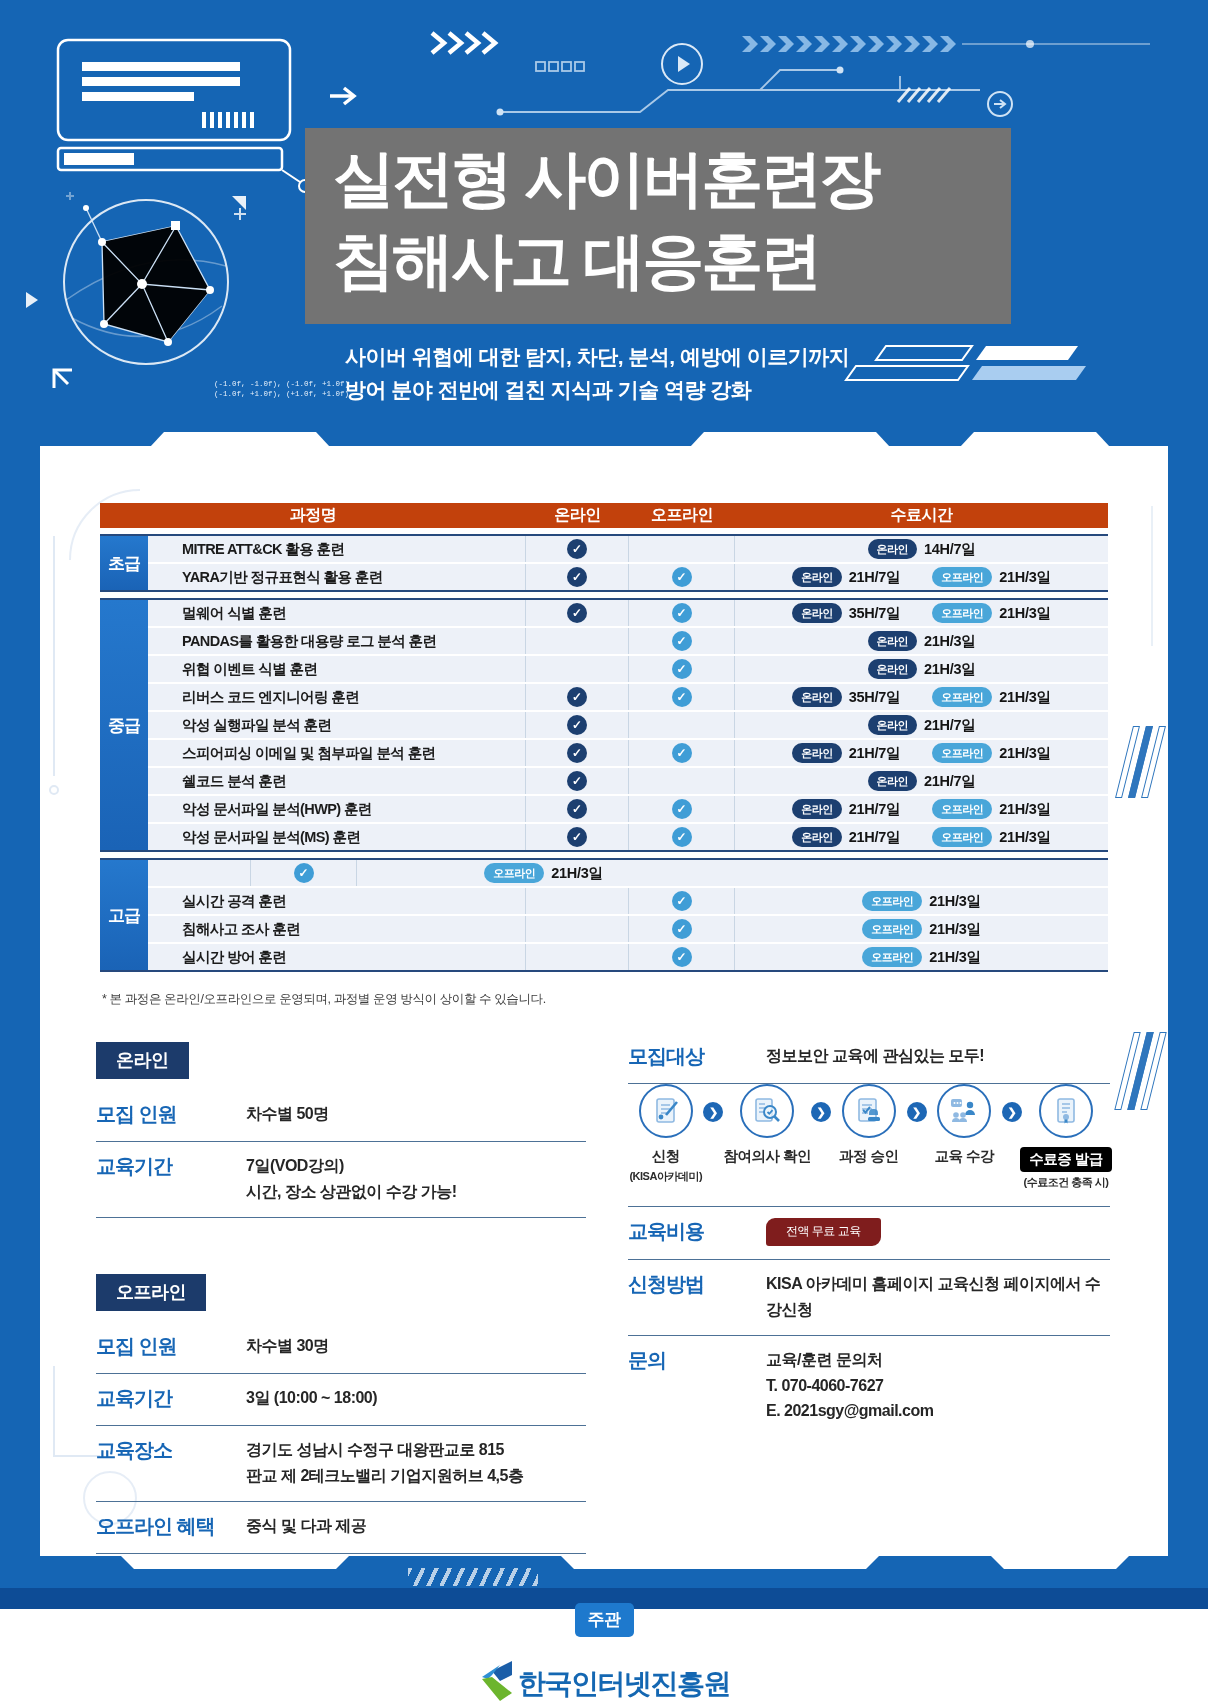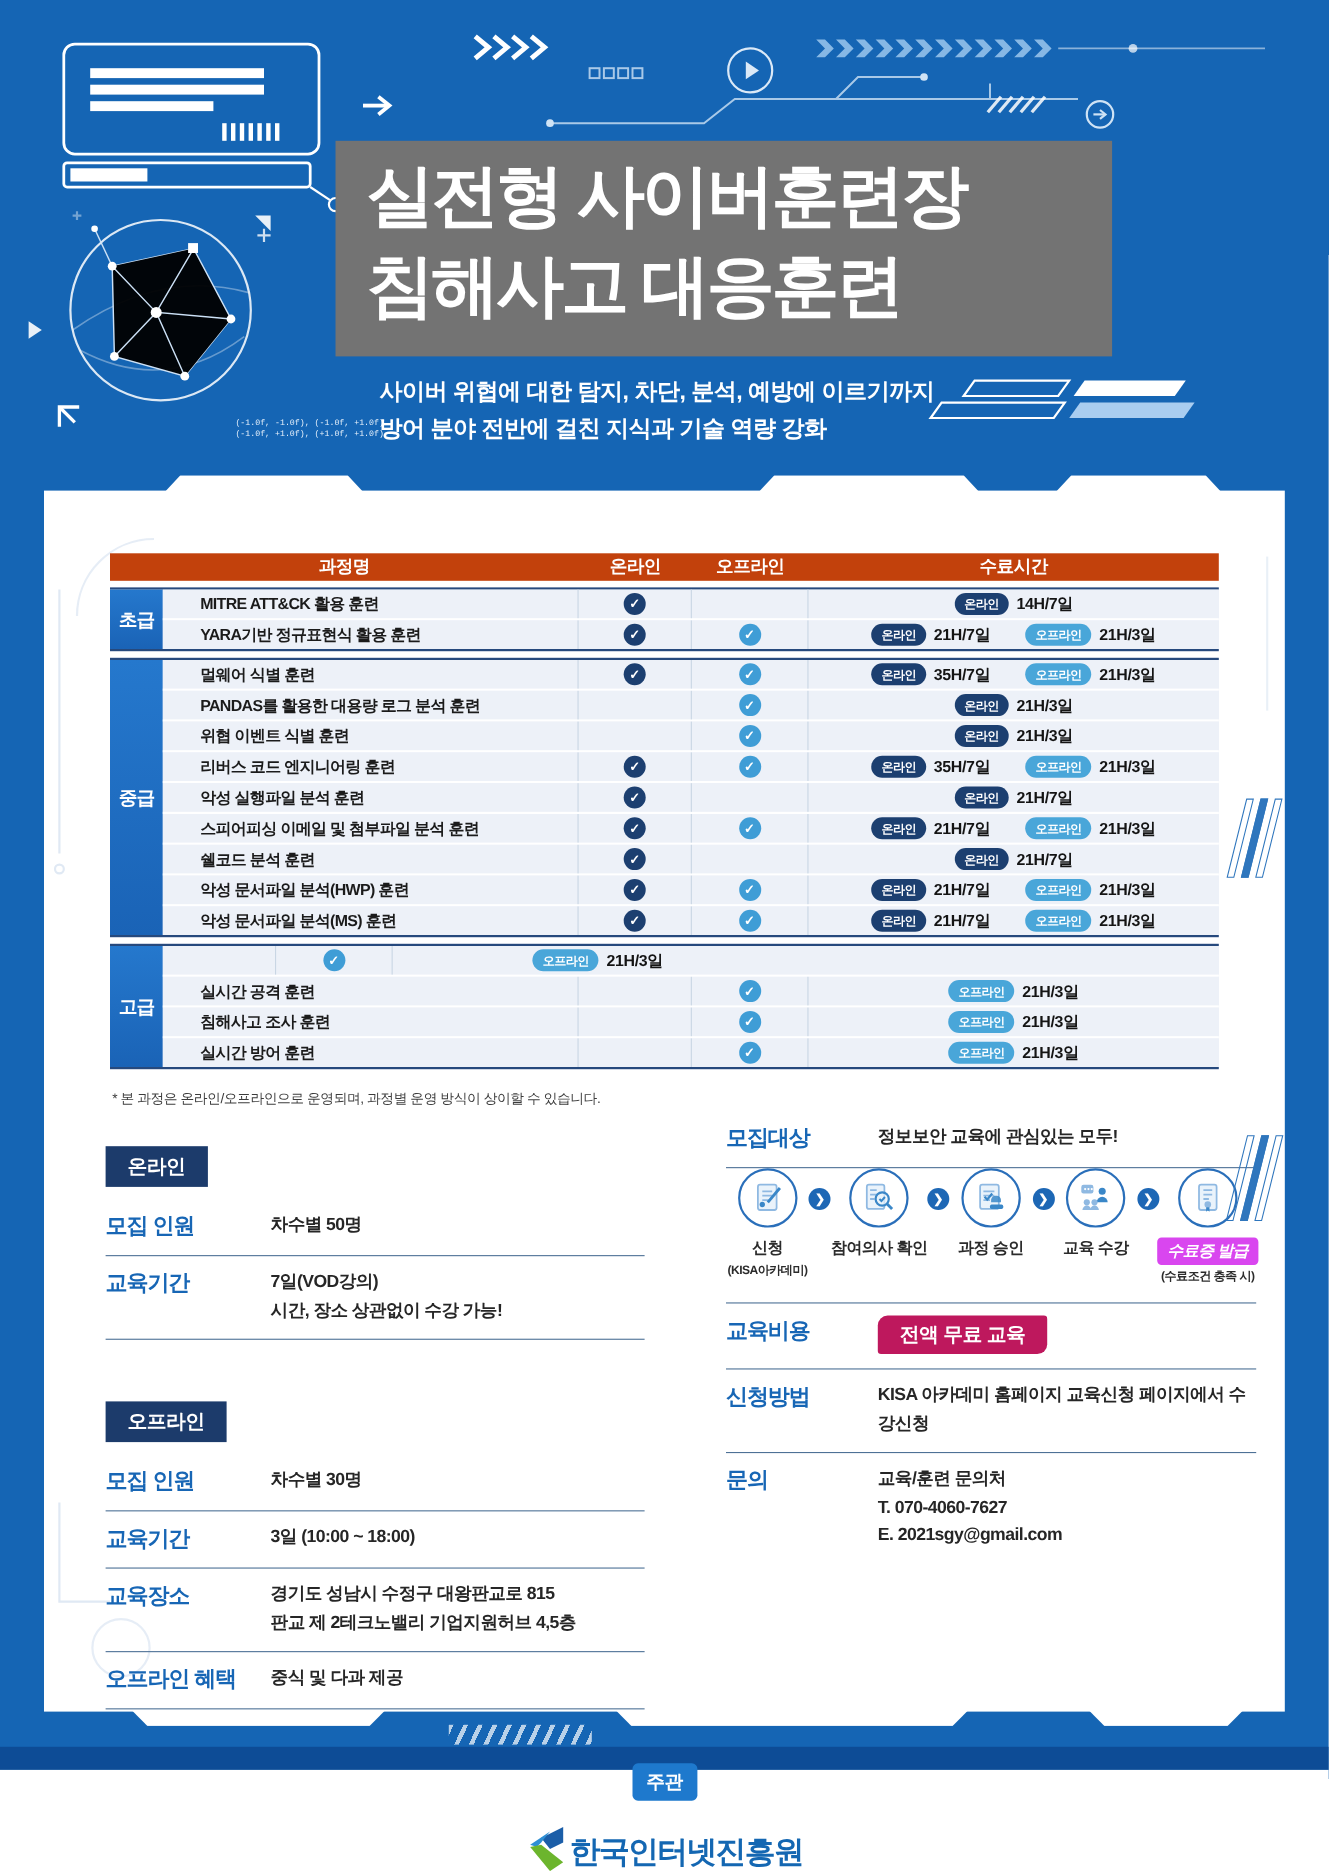--- a/index.html
+++ b/index.html
@@ -50,23 +50,23 @@
   .r-row{display:flex;border-bottom:1px solid #4d7196;padding:11px 0 13px;}
   .r-row.noline{border-bottom:none;}
   .r-label{width:138px;color:#1766b5;font-size:20px;font-weight:800;letter-spacing:-1px;flex-shrink:0;}
   .r-value{font-size:16px;font-weight:700;color:#262626;line-height:1.6;letter-spacing:-0.5px;}
   .proc-title{color:#1766b5;font-size:20px;font-weight:800;letter-spacing:-1px;margin:14px 0 10px;}
   .steps{display:flex;align-items:flex-start;width:482px;}
   .step{width:88px;display:flex;flex-direction:column;align-items:center;}
   .step-circle{width:54px;height:54px;border-radius:50%;border:2px solid #2a6fba;background:#fff;display:flex;align-items:center;justify-content:center;box-sizing:border-box;}
   .step-arrow{width:10px;margin:18px 0 0;color:#fff;background:#1d67b5;border-radius:50%;width:20px;height:20px;display:flex;align-items:center;justify-content:center;font-size:11px;font-weight:700;flex-shrink:0;}
   .step-label{margin-top:9px;font-size:14.5px;font-weight:700;color:#2b2b2b;white-space:nowrap;letter-spacing:-0.5px;}
-  .step-label.badge{background:#d946ef;color:#fff;font-weight:800;padding:3px 9px;border-radius:4px;font-style:italic;}
+  .step-label.badge{background:#000000;color:#fff;font-weight:800;padding:3px 9px;border-radius:4px;}
   .step-sub{margin-top:3px;font-size:11px;font-weight:700;color:#2b2b2b;white-space:nowrap;letter-spacing:-0.5px;}
-  .free-badge{display:inline-block;background:#be185d;color:#fff;font-size:18px;font-weight:700;padding:5px 20px 6px;border-radius:9px 3px 9px 3px;letter-spacing:-0.5px;}
+  .free-badge{display:inline-block;background:#7f1d1d;color:#fff;font-size:12px;font-weight:400;padding:5px 20px 6px;border-radius:9px 3px 9px 3px;letter-spacing:-0.5px;}
   .divline{border-bottom:1px solid #4d7196;}
 
   
   .bars{position:absolute;display:flex;gap:6px;}
   .bars span{width:7px;transform:skewX(-14deg);border:1.5px solid #2f76bd;box-sizing:border-box;}
   .bars span:nth-child(2){background:#2f76bd;}
 
   
   .hatch{position:absolute;left:408px;top:1568px;width:130px;height:18px;background:repeating-linear-gradient(115deg,rgba(255,255,255,.7) 0 4px,transparent 4px 12px);}
   .navy-band{position:absolute;left:0;top:1588px;width:1208px;height:21px;background:#0d4c96;}
@@ -528,21 +528,21 @@
           </div>
         </div>
         <div class="info-row">
           <div class="info-label">오프라인 혜택</div>
           <div class="info-lines">
             <div>중식 및 다과 제공</div>
           </div>
         </div>
       </div>
 
-    <div class="info-col" style="left:588px;top:564px;width:482px;margin-left:32px;">
+    <div class="info-col" style="left:588px;top:586px;width:482px;">
       <div class="r-row">
         <div class="r-label">모집대상</div>
         <div class="r-value">정보보안 교육에 관심있는 모두!</div>
       </div>
       <div class="steps" id="process-steps">
           <div class="step">
             <div class="step-circle">
               <svg width="28" height="28" viewBox="0 0 28 28">
                 <rect x="5" y="2" width="17" height="23" rx="2" fill="#eaf3fb" stroke="#8fb9e2" stroke-width="1.6"></rect>
                 <path d="M9 8h9M9 12h9M9 16h6" stroke="#8fb9e2" stroke-width="1.6"></path>

